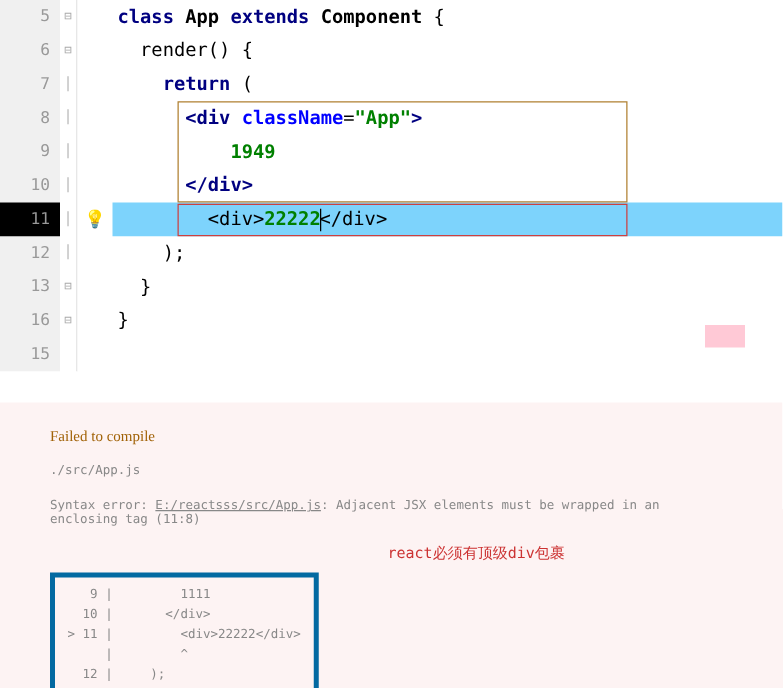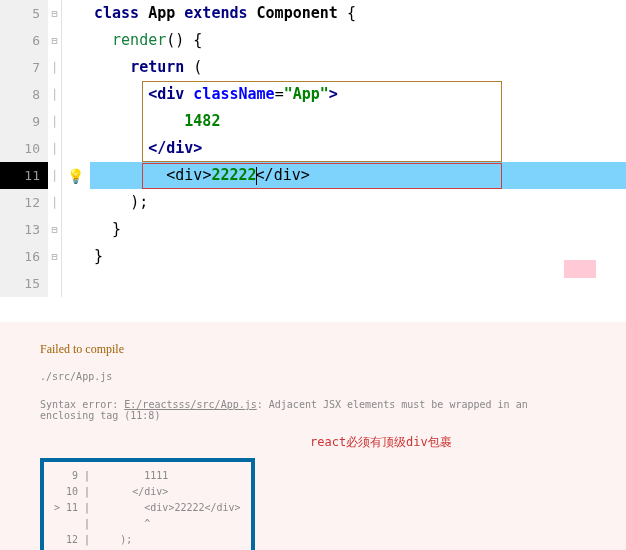--- a/index.html
+++ b/index.html
@@ -11,21 +11,21 @@
 .fold-col { width: 14px; background: #fff; border-right: 1px solid #e0e0e0; }
 .fold-mark { height: 27px; display: flex; align-items: center; justify-content: center; color: #aaa; font-size: 10px; }
 .left-margin { width: 28px; background: #fff; }
 .left-margin div { height: 27px; display: flex; align-items: center; justify-content: center; }
 .bulb { color: #d4a017; font-size: 14px; }
 .code { flex: 1; position: relative; }
 .code-line { height: 27px; line-height: 27px; white-space: pre; font-size: 15px; padding-left: 4px; position: relative; }
 .code-line.active { background: #7dd3fc; }
 .kw { color: #000080; font-weight: bold; }
 .cls { color: #000; font-weight: bold; }
-.fn { color: #15803d; }
+.fn { color: #000000; }
 .tag { color: #000080; font-weight: bold; }
 .tagname { color: #000080; font-weight: bold; }
 .attr { color: #0000ff; font-weight: bold; }
 .str { color: #008000; font-weight: bold; }
 .txt { color: #008000; font-weight: bold; }
 .punct { color: #000; }
 .box1 { position: absolute; border: 1px solid #b08030; top: 81px; left: 52px; width: 360px; height: 81px; pointer-events: none; }
 .box2 { position: absolute; border: 1px solid #cc4040; top: 163px; left: 52px; width: 360px; height: 26px; pointer-events: none; }
 .cursor { border-left: 1px solid #000; display: inline-block; height: 18px; vertical-align: middle; margin: 0 -1px; }
 .pink-block { position: absolute; right: 30px; top: 260px; width: 32px; height: 18px; background: #ffc9d6; }
@@ -83,21 +83,21 @@
     <div></div>
       <div></div>
       <div></div>
       <div></div>
   </div>
   <div class="code">
     <div class="code-line"><span class="kw">class</span> <span class="cls">App</span> <span class="kw">extends</span> <span class="cls">Component</span> <span class="punct">{</span></div>
     <div class="code-line">  <span class="fn">render</span><span class="punct">()</span> <span class="punct">{</span></div>
     <div class="code-line">    <span class="kw">return</span> <span class="punct">(</span></div>
     <div class="code-line">      <span class="tag">&lt;</span><span class="tagname">div</span> <span class="attr">className</span><span class="punct">=</span><span class="str">"App"</span><span class="tag">&gt;</span></div>
-    <div class="code-line">          <span class="txt">1482</span></div>
+    <div class="code-line">          <span class="txt">1949</span></div>
     <div class="code-line">      <span class="tag">&lt;/</span><span class="tagname">div</span><span class="tag">&gt;</span></div>
     <div class="code-line active">        <span class="punct">&lt;</span><span class="punct">div</span><span class="punct">&gt;</span><span class="txt">22222</span><span class="cursor"></span><span class="punct">&lt;/</span><span class="punct">div</span><span class="punct">&gt;</span></div>
     <div class="code-line">    <span class="punct">);</span></div>
     <div class="code-line">  <span class="punct">}</span></div>
     <div class="code-line"><span class="punct">}</span></div>
     <div class="code-line"></div>
     <div class="box1"></div>
     <div class="box2"></div>
     <div class="pink-block"></div>
   </div>

